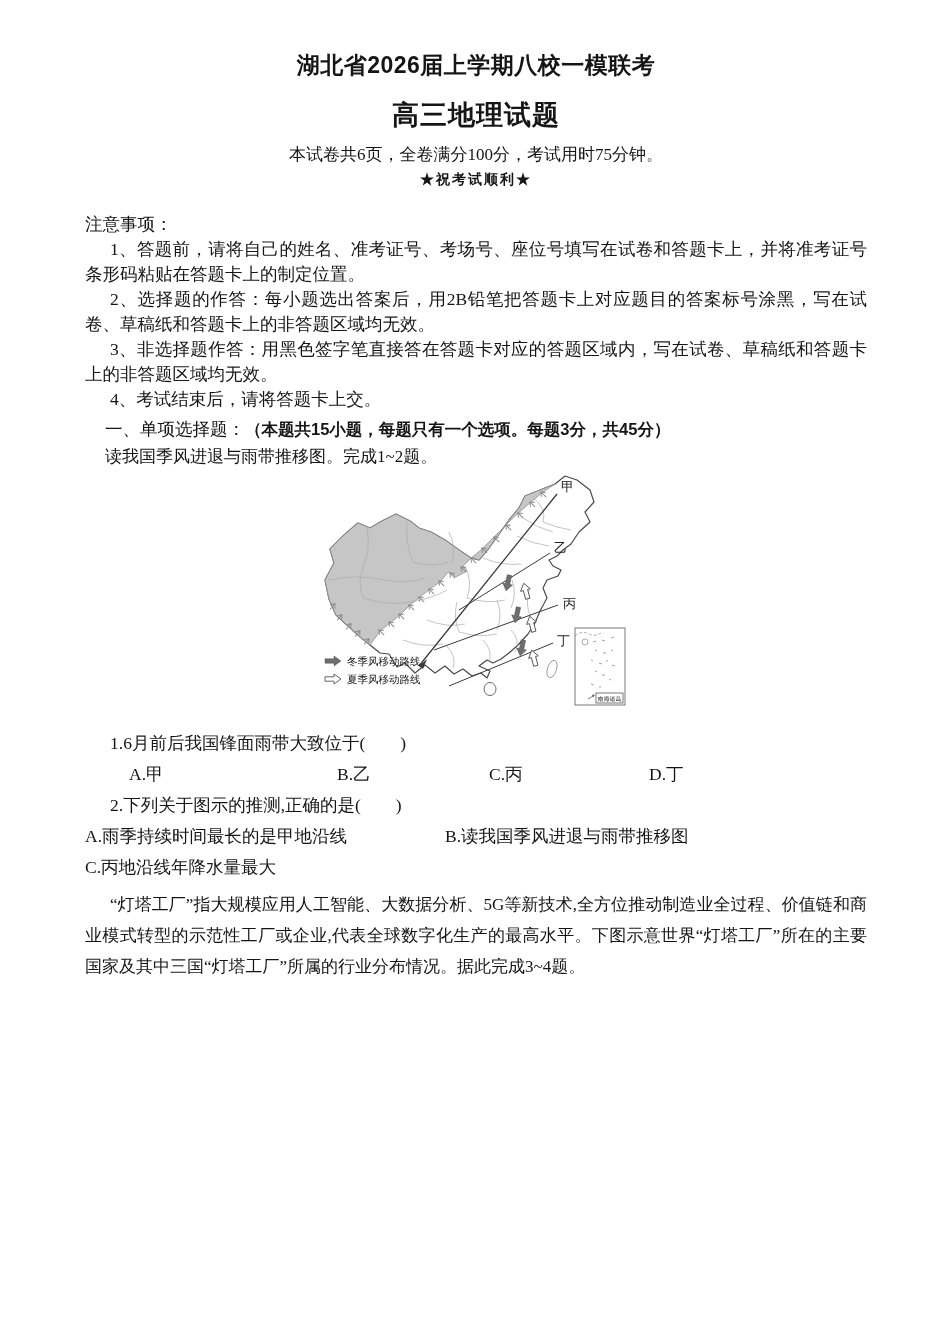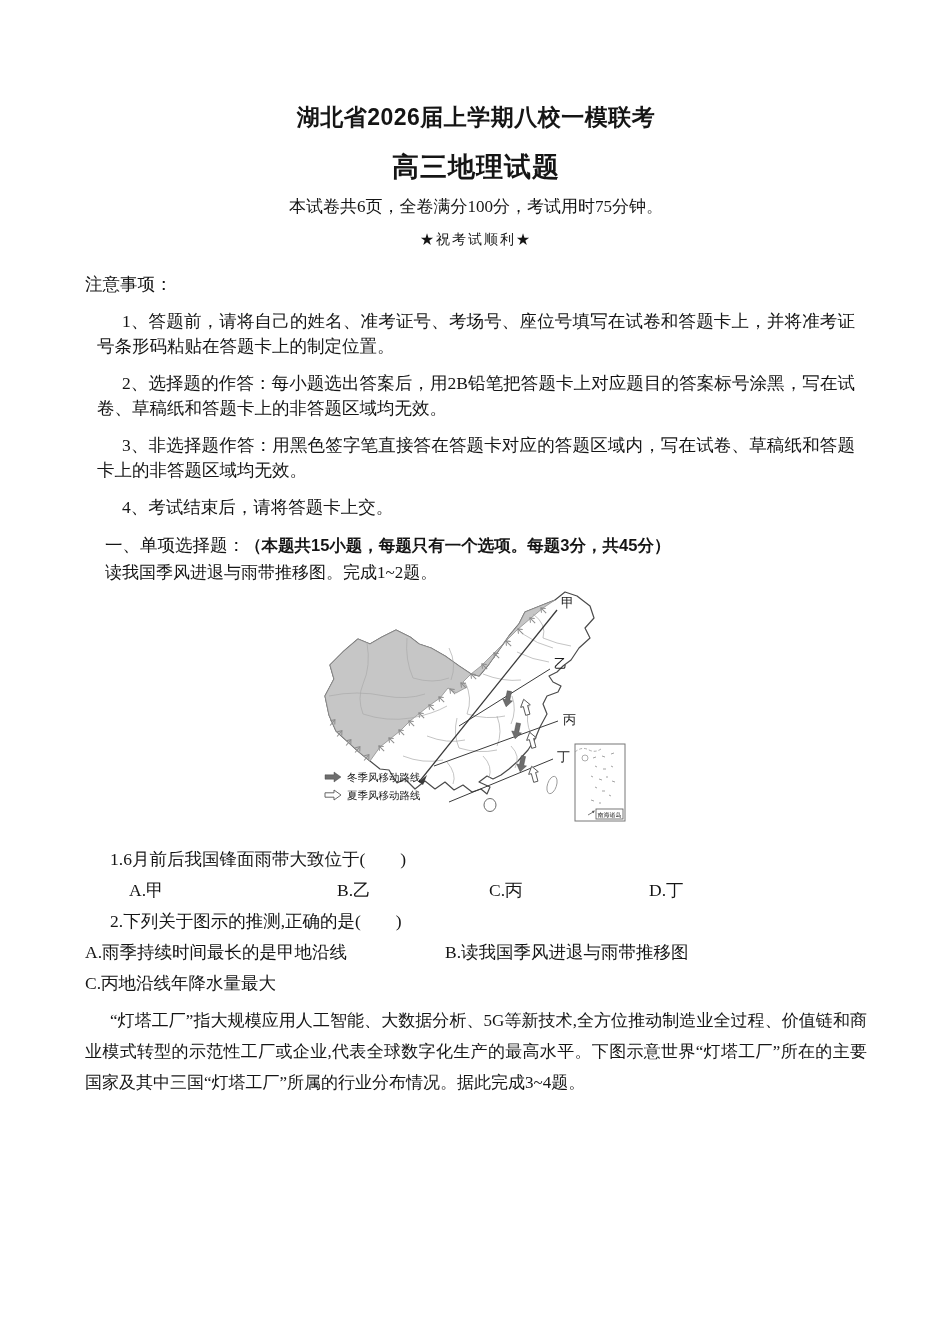--- a/index.html
+++ b/index.html
@@ -1,33 +1,33 @@
 <!DOCTYPE html>
 <html><head>
 <meta charset="utf-8">
 <style>
   html,body { margin:0; padding:0; background:#e8e8e8; }
   .page {
     position:relative; width:950px; height:1344px; margin:0 auto;
     background:#ffffff; font-family:"Liberation Serif", serif; color:#151515;
     overflow:hidden;
   }
-  .content { padding:104px 83px 0 85px; }
+  .content { padding:52px 83px 0 85px; }
 
   .title    { margin:0; text-align:center; font-family:"Liberation Sans",sans-serif;
               font-weight:bold; font-size:23px; line-height:26px; letter-spacing:0.5px; }
   .subtitle { margin:25px 0 0; text-align:center; font-family:"Liberation Sans",sans-serif;
               font-weight:bold; font-size:27px; line-height:24px; letter-spacing:1px; }
   .info     { margin-top:18px; text-align:center; font-size:17px; line-height:20px; }
-  .wish     { margin-top:15px; text-align:center; font-weight:normal; font-size:14px;
+  .wish     { margin-top:7px; text-align:center; font-weight:bold; font-size:14px;
               line-height:16px; letter-spacing:2px; }
 
   .notice { margin-top:24px; }
   .notice-heading { font-size:17.5px; line-height:25px; }
-  .notice p { margin:12px; font-size:17.5px; line-height:25px; text-indent:25px; text-align:justify; }
+  .notice p { margin:0; font-size:17.5px; line-height:25px; text-indent:25px; text-align:justify; }
 
   .section-line { margin-top:4px; line-height:27px; text-indent:20px; }
   .sec-label { font-size:17.5px; }
   .sec-meta  { font-family:"Liberation Sans",sans-serif; font-weight:bold; font-size:16.5px; }
 
   .kaiti { }
   .intro { margin:1px 0 0; text-indent:20px; font-size:17px; line-height:26px; }
 
   .map-wrap { margin:0 0 0 222px; width:340px; height:250px; }
   .map-wrap svg { display:block; }

